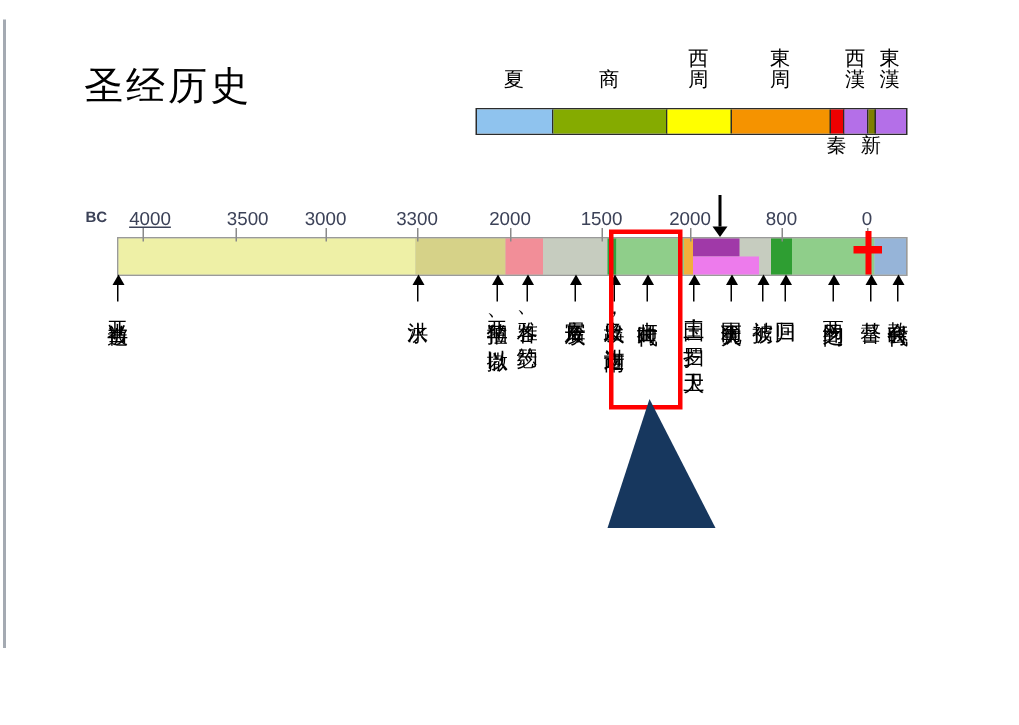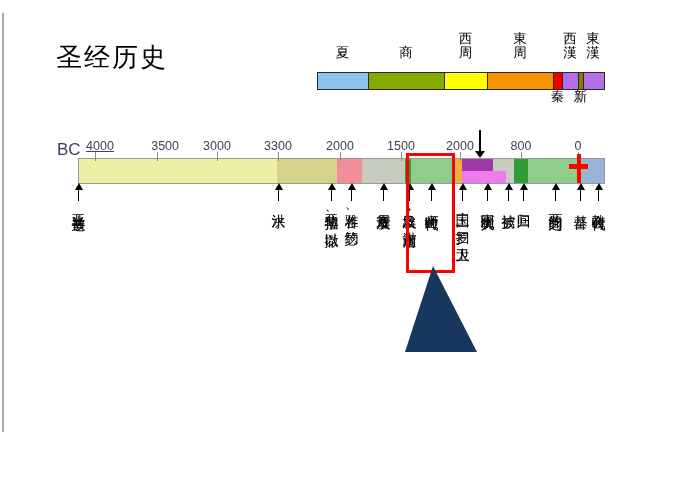--- a/index.html
+++ b/index.html
@@ -12,21 +12,21 @@
   .edge-left{left:2px;top:13px;width:2px;height:470px;background:#a4aab2;}
   .edge-bottom{left:0;top:477px;width:221px;height:6px;background:#a9afb7;}
   
   .title{left:56px;top:40px;font-size:26px;letter-spacing:2px;font-weight:500;}
   
   .dyn-bar{left:317px;top:72px;width:286px;height:16px;border:1px solid #2b2b2b;box-sizing:content-box;}
   .dseg{position:absolute;top:0;height:16px;border-right:1px solid #2b2b2b;box-sizing:border-box;}
   .dseg:last-child{border-right:none;}
   .dlabel{position:absolute;width:30px;text-align:center;font-size:13.5px;line-height:14px;white-space:pre;}
   
-  .bc-label{left:57px;top:140px;font-size:17px;font-weight:400;color:#3c4258;}
+  .bc-label{left:57px;top:140px;font-size:10px;font-weight:700;color:#3c4258;}
   .tick-num{position:absolute;top:139px;width:44px;text-align:center;font-size:12.5px;color:#3c4258;}
   .tick-mark{position:absolute;top:152px;width:1px;height:9px;background:#8a8a8a;}
   .main-bar{left:78px;top:158px;width:525px;height:24px;border:1px solid #9a9a9a;box-sizing:content-box;background:#c6ccbf;}
   .tseg{position:absolute;top:0;height:24px;}
   .overlay{position:absolute;}
   
   .cross-v{left:577px;top:154px;width:4px;height:29px;z-index:5;}
   .cross-h{left:569px;top:164px;width:19px;height:5px;z-index:5;}
   
   .north-label{left:432px;top:113px;width:90px;text-align:center;font-size:14.5px;}

